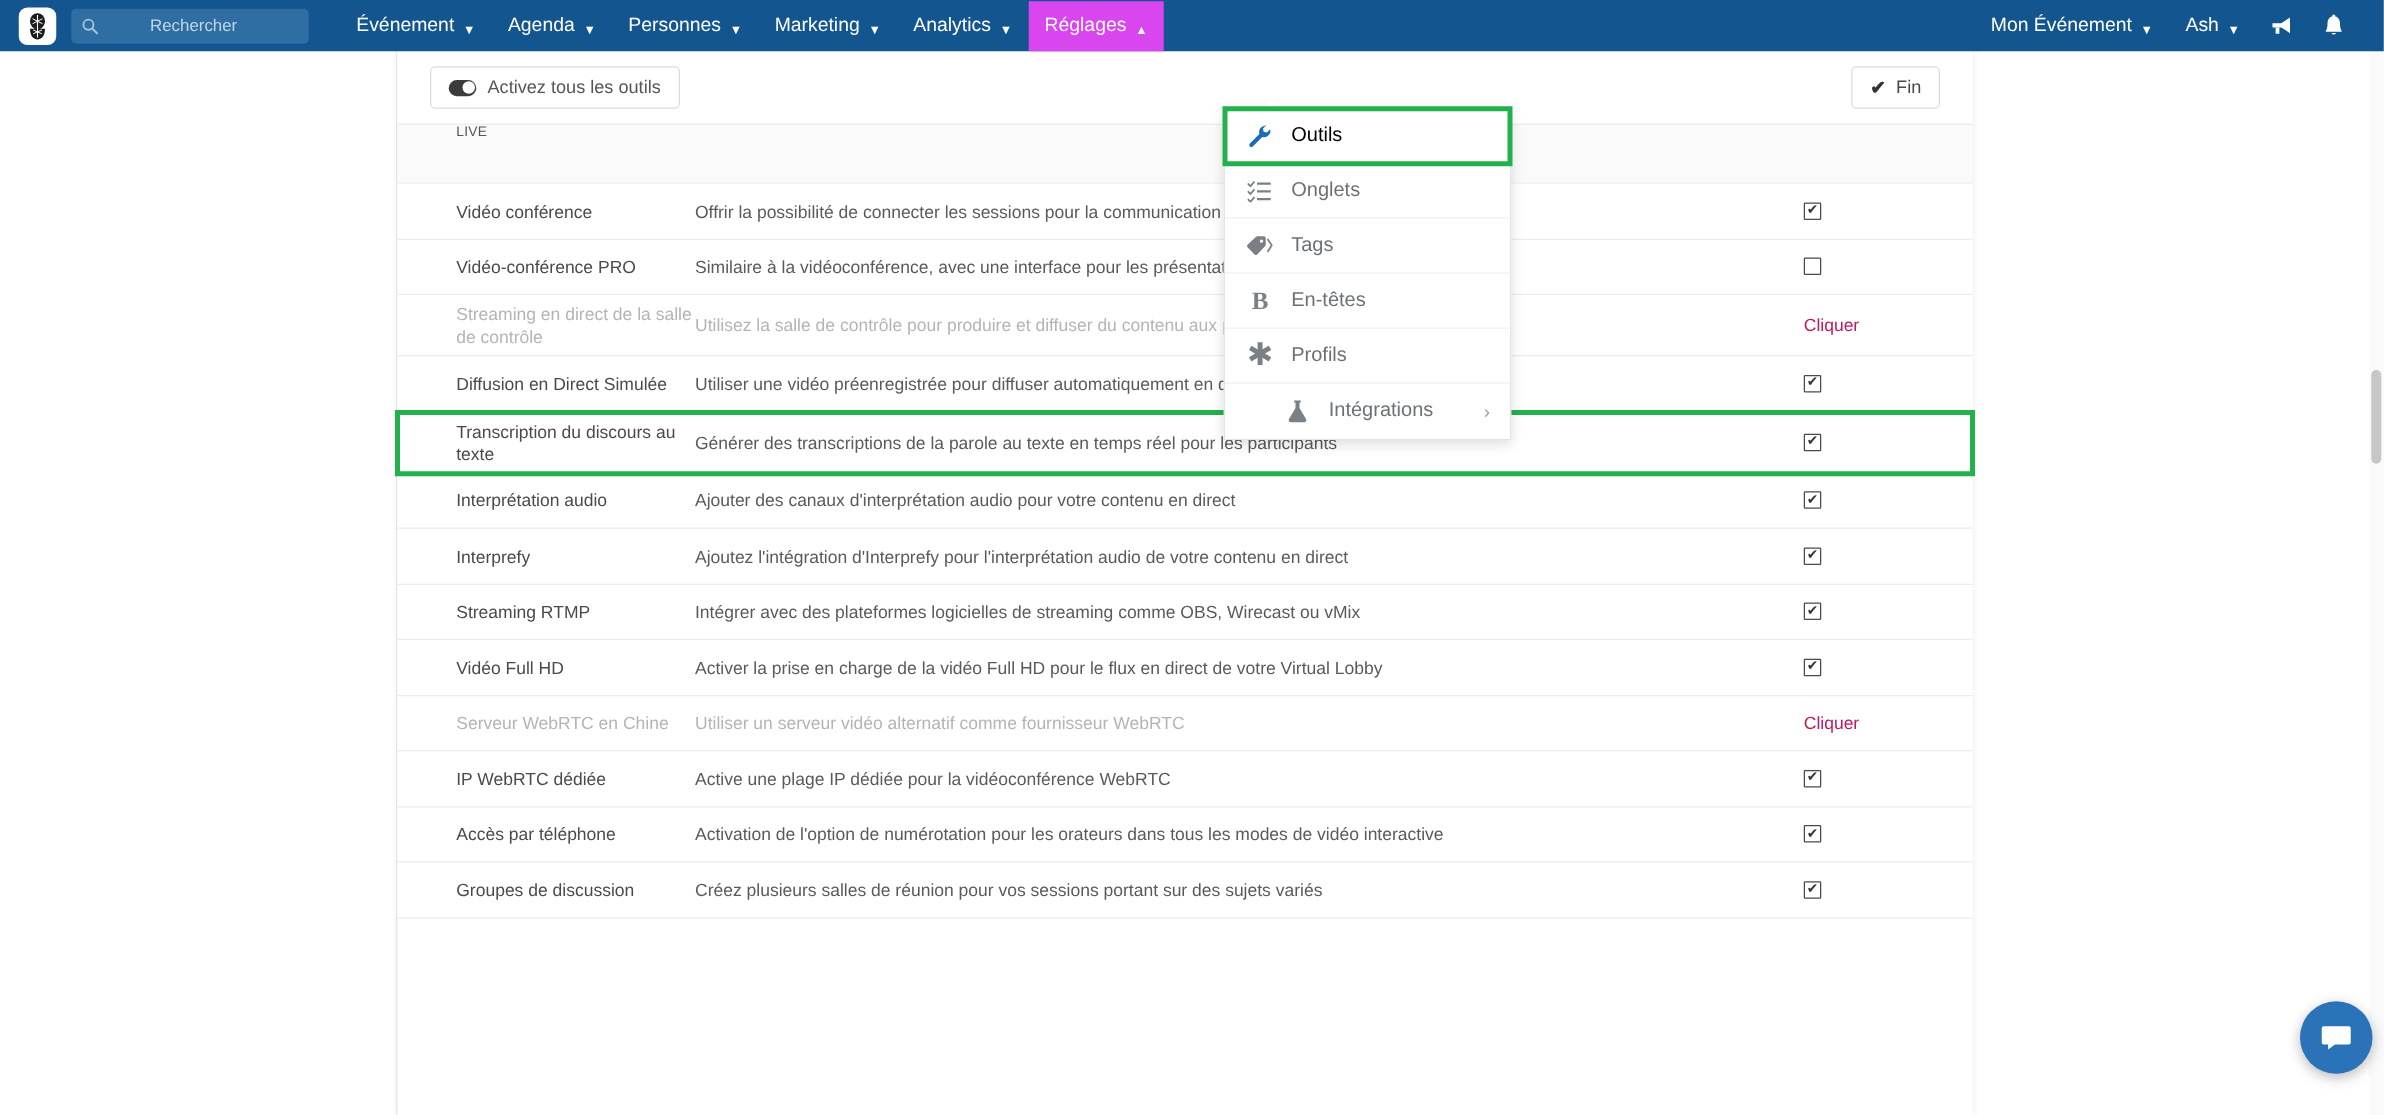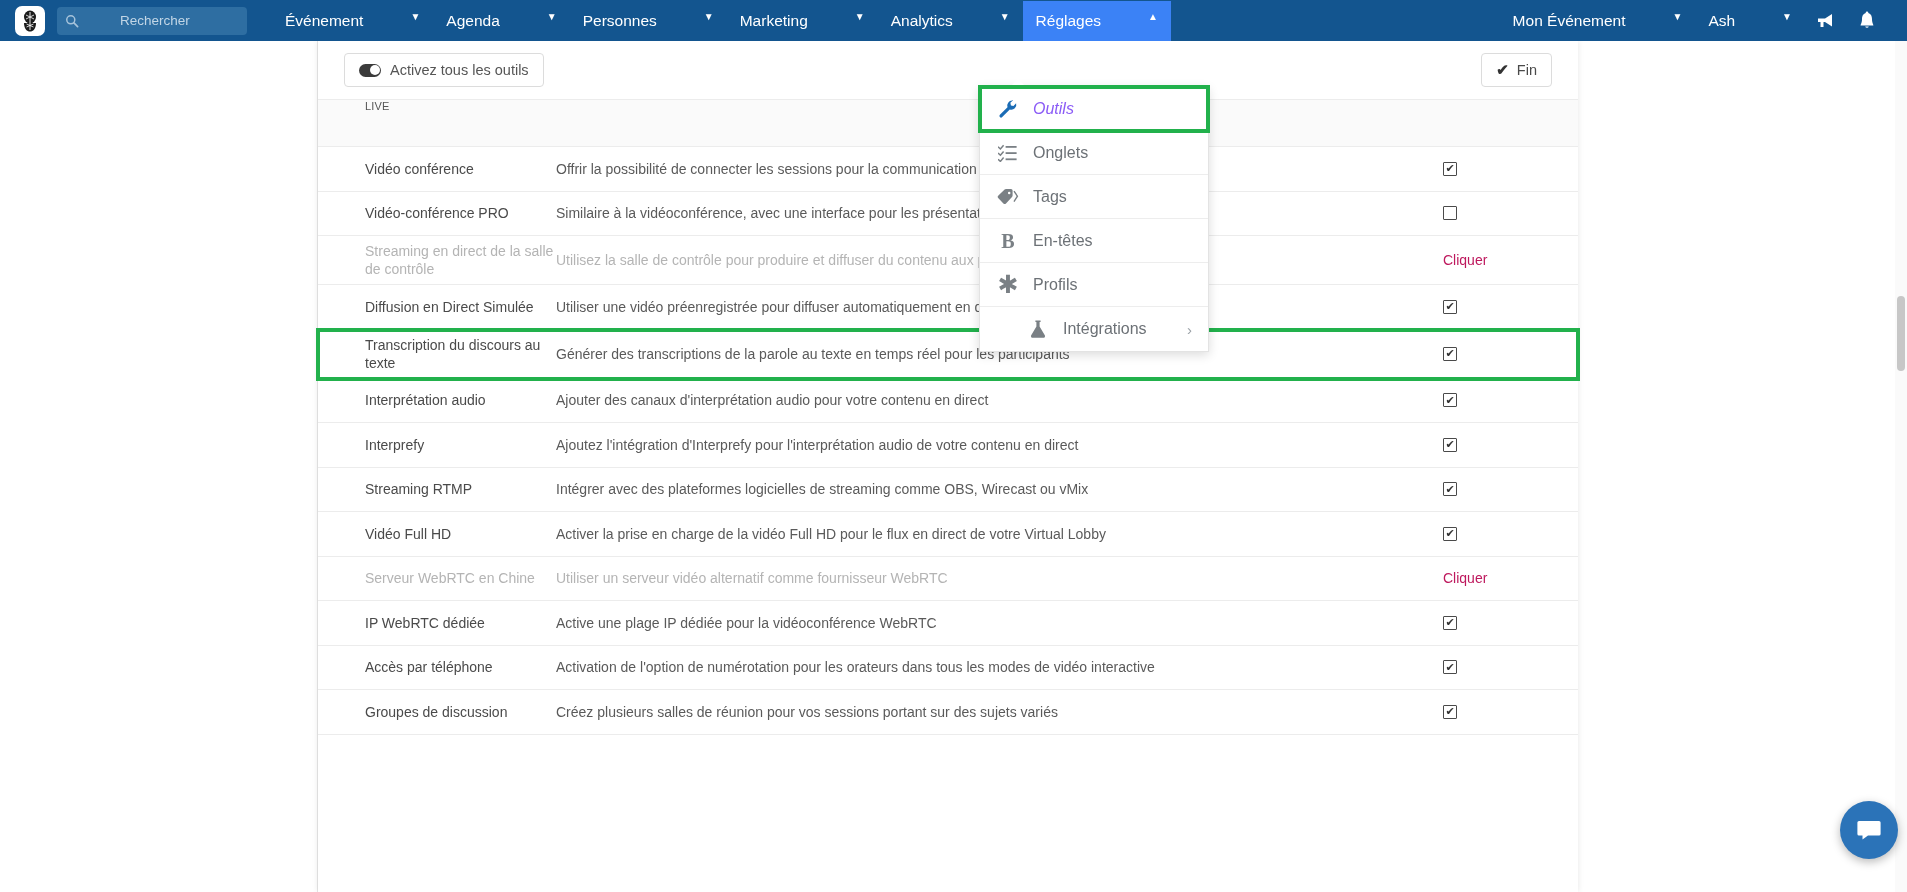--- a/index.html
+++ b/index.html
@@ -43,30 +43,29 @@
   .searchbox input {
     background: transparent; border: none; outline: none;
     color: #ffffff; font-size: 13.5px;
     font-family: "Liberation Sans", sans-serif;
     width: 100%;
   }
   .searchbox input::placeholder { color: #c2d6e6; }
 
   .navitems { display: flex; align-items: center; margin-left: 25px; }
   .navitem {
-    display: flex; align-items: flex-start;
+    display: flex; align-items: flex-end;
     color: #ffffff;
     font-size: 15.5px;
     padding: 11px 13px;
     cursor: pointer;
     white-space: nowrap;
     position: relative;
-    gap: 40px;
-  }
-  .navitem.active { background: #3b82f6; }
+  }
+  .navitem.active { background: #d946ef; }
   .navitem .caret { margin-left: 7px; font-size: 10px; line-height: 1; }
 
   .navright {
     margin-left: auto; display: flex; align-items: center;
     padding-right: 20px;
   }
   .navright .navitem { font-size: 15.5px; }
   .iconbtn {
     color: #fff; padding: 0 11px; cursor: pointer;
     display: flex; align-items: center;
@@ -241,22 +240,21 @@
   .dd-item:last-child { border-bottom: none; padding-left: 46px; }
   .dd-item .dd-icon {
     width: 24px; margin-right: 13px;
     display: inline-flex; align-items: center; justify-content: center;
     flex: 0 0 auto;
   }
   .dd-item.selected {
     outline: 4px solid #22b14c;
     outline-offset: -2px;
     z-index: 3;
-    color: #8b5cf6;
-    font-style: italic;
+    color: #000000;
   }
   .dd-item .chev-right {
     margin-left: auto;
     color: #9aa0a6;
     font-size: 15px;
   }
 
   
   .scrollbar-track {
     position: absolute;

